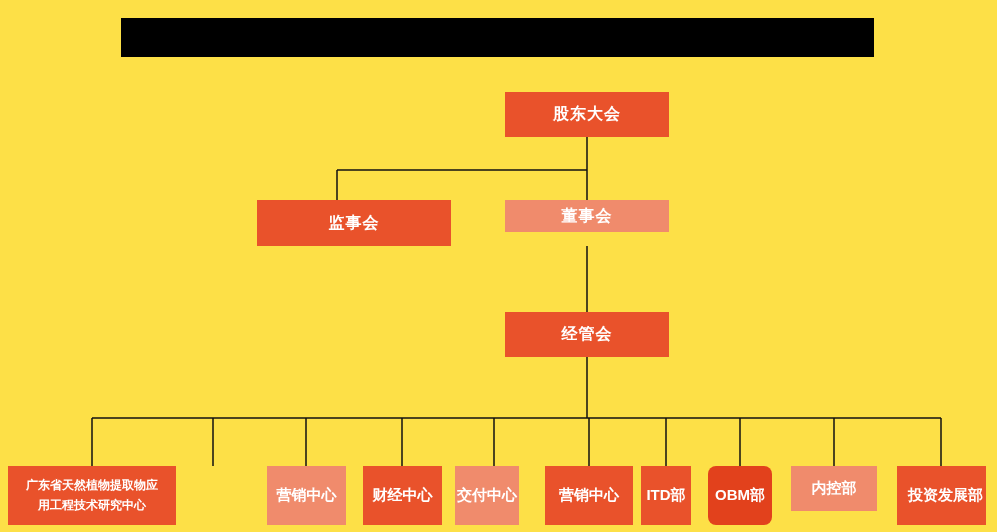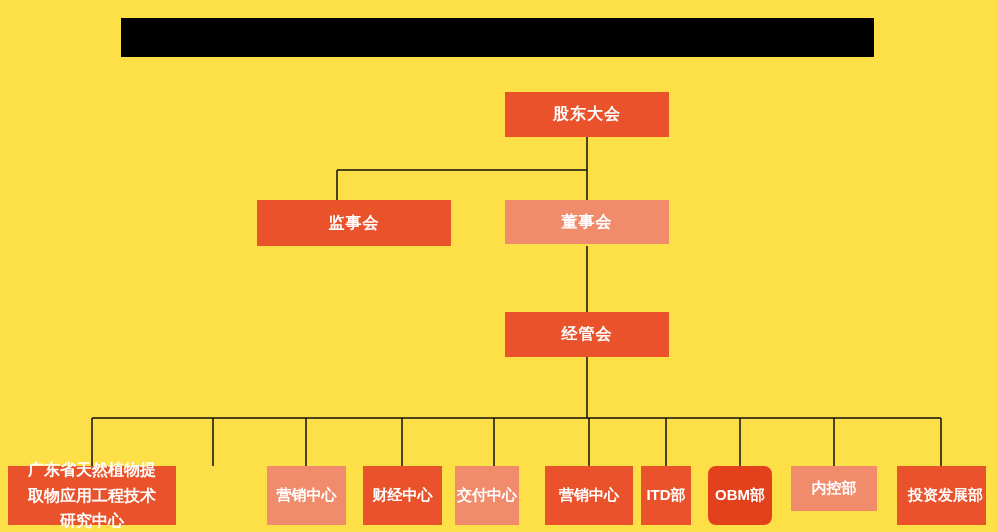--- a/index.html
+++ b/index.html
@@ -38,21 +38,21 @@
     font-weight: bold;
     text-align: center;
     box-sizing: border-box;
   }
   .node.primary { background: var(--primary, #E9522B); }
   .node.light   { background: var(--light, #F08B6C); }
   .node.deep    { background: var(--deep, #E2411C); border-radius: 8px; }
   .lvl  { font-size: 16px; letter-spacing: 1px; }
   .dept { font-size: 15px; }
   .dept.small {
-    font-size: 16px;
+    font-size: 12px;
     line-height: 1.6;
     padding: 0 13px;
   }
 </style>
 </head>
 <body>
 
 <div class="canvas">
 
   <svg class="connectors" width="997" height="532" viewBox="0 0 997 532">
@@ -75,21 +75,21 @@
       <path d="M941 418 V466"></path>
     </g>
   </svg>
 
   <div class="redacted"></div>
 
   <div class="node primary lvl" style="left:505px; top:92px; width:164px; height:45px;">股东大会</div>
 
   <div class="node primary lvl" style="left:257px; top:200px; width:194px; height:46px;">监事会</div>
 
-  <div class="node light lvl" style="left:505px; top:200px; width:164px; height:44px;text-align:center;">董事会</div>
+  <div class="node light lvl" style="left:505px; top:200px; width:164px; height:32px;text-align:center;">董事会</div>
 
   <div class="node primary lvl" style="left:505px; top:312px; width:164px; height:45px;">经管会</div>
 
   <div class="node primary dept small" style="left:8px; top:466px; width:168px; height:59px;">广东省天然植物提取物应用工程技术研究中心</div>
 
 
   <div class="node light dept" style="left:267px; top:466px; width:79px; height:59px;">营销中心</div>
 
   <div class="node primary dept" style="left:363px; top:466px; width:79px; height:59px;">财经中心</div>
 

